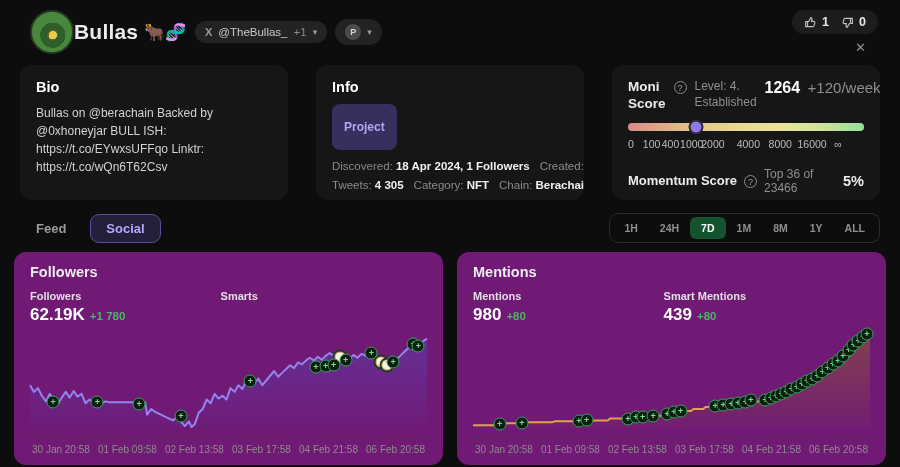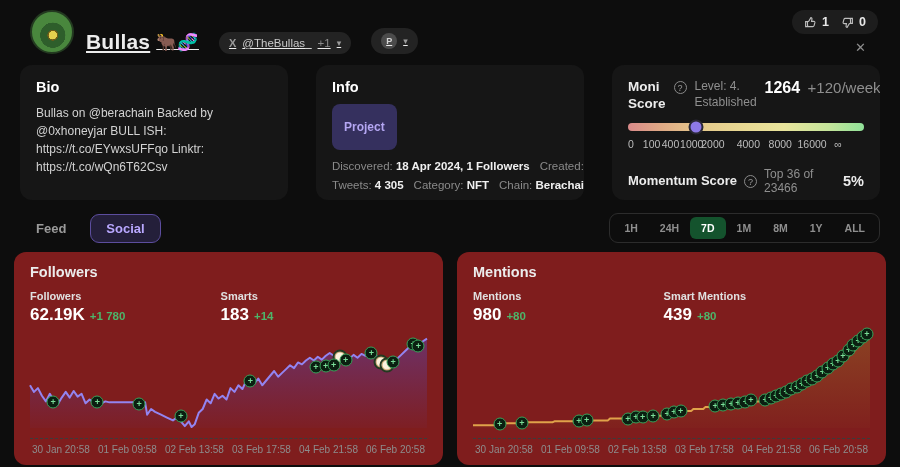--- a/index.html
+++ b/index.html
@@ -6,21 +6,21 @@
   html,body { width:900px; height:467px; }
   body {
     background:#0d0d0d;
     font-family:"Liberation Sans", sans-serif;
     color:#ececec;
     overflow:hidden;
     position:relative;
   }
   
   .header { display:flex; align-items:flex-start; justify-content:space-between; padding:10px 22px 6px 30px; }
-  .header-left { display:flex; align-items:flex-end; gap:12px;text-decoration:underline; }
+  .header-left { display:flex; align-items:center; gap:0; }
   .avatar {
     width:44px; height:44px; border-radius:50%;
     background: radial-gradient(circle at 52% 58%, #e3cf4e 0 13%, #6b5a18 14% 17%, #2e5e2b 18% 40%, #49873d 41% 100%);
     border:2px solid #233a20;
     flex:0 0 auto;
   }
   .title { font-size:21px; font-weight:bold; letter-spacing:.2px; display:flex; align-items:center; gap:6px; }
   .title .emoji { font-size:17px; }
   .pill {
     display:inline-flex; align-items:center; gap:6px;
@@ -81,21 +81,21 @@
   
   .tabs-row { display:flex; align-items:center; justify-content:space-between; margin:13px 20px 9px; }
   .tabs { display:flex; gap:8px; }
   .tab { font-size:13px; font-weight:bold; color:#9a9a9a; padding:6px 15px; border-radius:9px; border:1px solid transparent; cursor:pointer; }
   .tab.active { color:#b9a8ff; background:#241f3a; border-color:#5c4d9e; }
   .ranges { display:flex; border:1px solid #2c2c2c; border-radius:9px; padding:3px; }
   .range-btn { font-size:10.5px; font-weight:bold; color:#8f8f8f; padding:5px 11px; border-radius:6px; cursor:pointer; }
   .range-btn.active { background:#14532d; color:#fff; }
   
   .charts-row { display:grid; grid-template-columns:1fr 1fr; gap:14px; margin:0 14px; }
-  .chart-card { background:#7f1d1d; border-radius:12px; padding:12px 16px 8px; height:213px; display:flex; flex-direction:column; }
+  .chart-card { background:#701a75; border-radius:12px; padding:12px 16px 8px; height:213px; display:flex; flex-direction:column; }
   .chart-card h3 { font-size:14.5px; font-weight:bold; margin-bottom:10px; }
   .stats { display:flex; gap:0; margin-bottom:4px; }
   .stat { width:48%; }
   .stat .s-label { font-size:11px; font-weight:bold; color:#e0e0e0; margin-bottom:3px; }
   .stat .s-value { font-size:17px; font-weight:bold; color:#fff; }
   .stat .s-delta { font-size:11.5px; font-weight:bold; color:#4db56a; margin-left:5px; }
   .plot { position:relative; flex:1; margin-top:4px; }
   .plot svg { position:absolute; inset:0; width:100%; height:100%; overflow:visible; }
   .marker { position:absolute; transform:translate(-50%,-50%); z-index:3; cursor:pointer; }
   .marker.plus {
@@ -220,21 +220,20 @@
 <div class="charts-row" id="charts-row">
   <div class="chart-card">
     <h3>Followers</h3>
     <div class="stats">
         <div class="stat">
           <div class="s-label">Followers</div>
           <div><span class="s-value">62.19K</span><span class="s-delta">+1 780</span></div>
         </div>
         <div class="stat">
           <div class="s-label">Smarts</div>
-          <div><span class="s-value">183</span><span class="s-delta">+14</span></div>
         </div>
       </div>
     <div class="plot">
         <svg viewBox="0 0 100 100" preserveAspectRatio="none">
           <defs>
             <linearGradient id="g0" x1="0" y1="0" x2="0" y2="1">
               <stop offset="0" stop-color="rgba(90,72,190,0.45)"></stop>
               <stop offset="1" stop-color="rgba(90,72,190,0.04)"></stop>
             </linearGradient>
           </defs>

